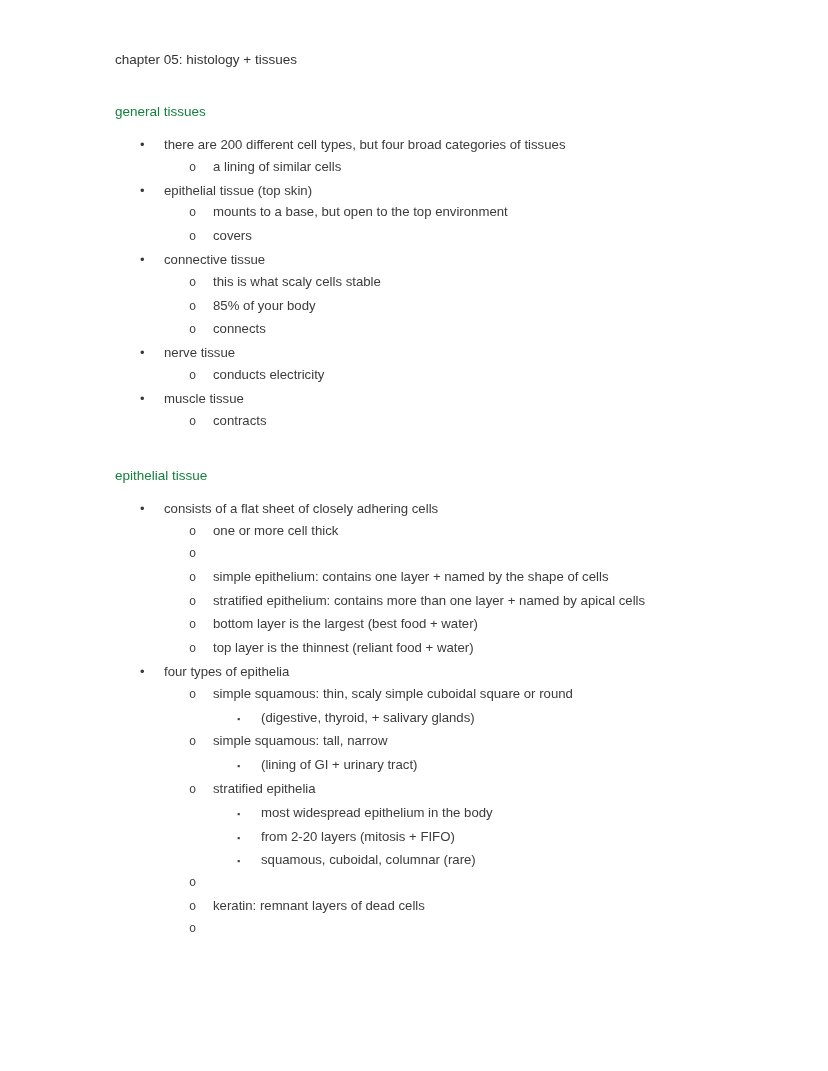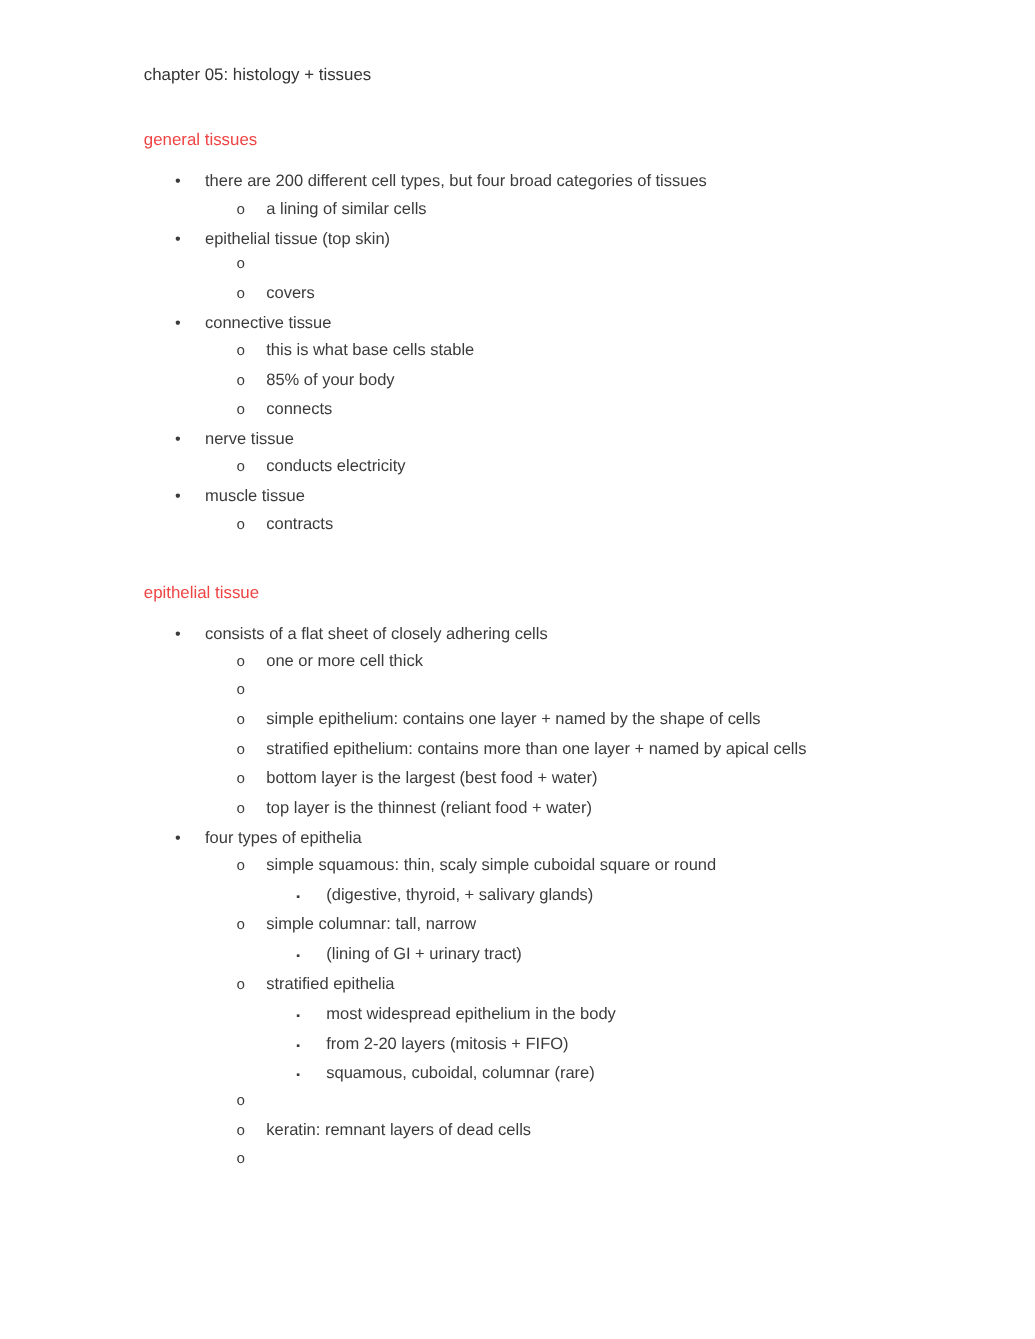--- a/index.html
+++ b/index.html
@@ -20,21 +20,21 @@
     font-weight: 400;
     margin: 0 0 14px 0;
     line-height: 18px;
     color: #343434;
   }
   .section-heading {
     font-size: 13.5px;
     font-weight: 400;
     margin: 33px 0 13px 0;
     line-height: 19px;
-    color: #ef4444;
+    color: #15803d;
   }
   .list { margin: 0; padding: 0; }
   .li {
     display: flex;
     align-items: baseline;
     line-height: 21.8px;
     font-size: 13.2px;
     color: #3b3b3b;
   }
   .li.level-1 { padding-left: 25px; }
@@ -67,32 +67,33 @@
           <div class="li level-2">
             <span class="marker m2">o</span>
             <span class="text">a lining of similar cells</span>
           </div>
           <div class="li level-1">
             <span class="marker m1">•</span>
             <span class="text">epithelial tissue (top skin)</span>
           </div>
           <div class="li level-2">
             <span class="marker m2">o</span>
+            <span class="text">mounts to a base, but open to the top environment</span>
           </div>
           <div class="li level-2">
             <span class="marker m2">o</span>
             <span class="text">covers</span>
           </div>
           <div class="li level-1">
             <span class="marker m1">•</span>
             <span class="text">connective tissue</span>
           </div>
           <div class="li level-2">
             <span class="marker m2">o</span>
-            <span class="text">this is what base cells stable</span>
+            <span class="text">this is what scaly cells stable</span>
           </div>
           <div class="li level-2">
             <span class="marker m2">o</span>
             <span class="text">85% of your body</span>
           </div>
           <div class="li level-2">
             <span class="marker m2">o</span>
             <span class="text">connects</span>
           </div>
           <div class="li level-1">
@@ -150,21 +151,21 @@
           <div class="li level-2">
             <span class="marker m2">o</span>
             <span class="text">simple squamous: thin, scaly simple cuboidal square or round</span>
           </div>
           <div class="li level-3">
             <span class="marker m3">▪</span>
             <span class="text">(digestive, thyroid, + salivary glands)</span>
           </div>
           <div class="li level-2">
             <span class="marker m2">o</span>
-            <span class="text">simple columnar: tall, narrow</span>
+            <span class="text">simple squamous: tall, narrow</span>
           </div>
           <div class="li level-3">
             <span class="marker m3">▪</span>
             <span class="text">(lining of GI + urinary tract)</span>
           </div>
           <div class="li level-2">
             <span class="marker m2">o</span>
             <span class="text">stratified epithelia</span>
           </div>
           <div class="li level-3">

